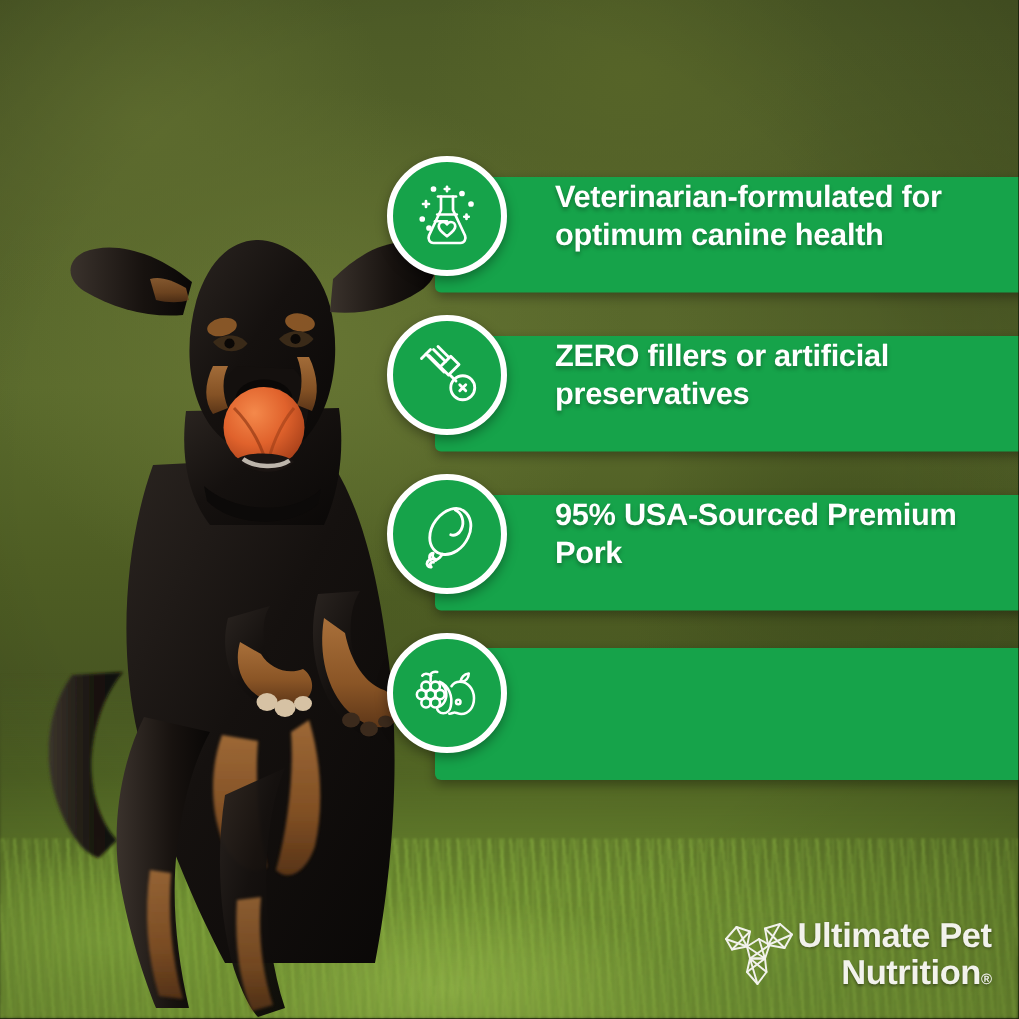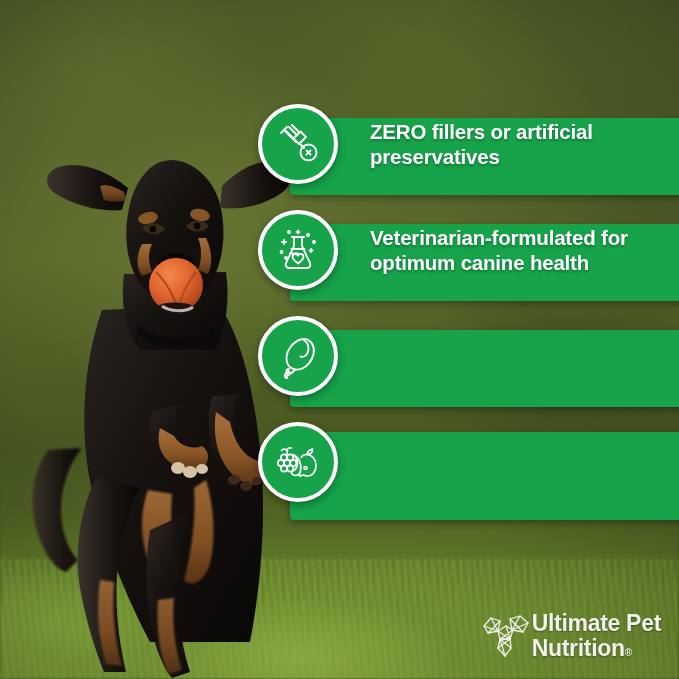--- a/index.html
+++ b/index.html
@@ -113,21 +113,21 @@
   .brand-mark { width: 52px; height: 48px; flex: 0 0 auto; }
   .brand-mark svg { width:100%; height:100%; display:block; }
   .brand-text {
     color: #f2f2ec;
     font-weight: bold;
     font-size: 23px;
     line-height: 1.08;
     letter-spacing: -0.3px;
     text-shadow: 0 1px 2px rgba(0,0,0,0.4);
   }
-  .brand-text .l2 { position: relative; }
+  .brand-text .l2 { position: relative; text-align: right; }
   .brand-text .reg { font-size: 10px; vertical-align: baseline; }
 </style>
 </head>
 <body>
 
 <div id="ad">
 
   <div class="bg-base"></div>
   <div class="bg-grass"></div>
   <div class="bg-grass-blades"></div>
@@ -231,40 +231,20 @@
       <path d="M158 246 C 166 256 186 258 196 248 C 192 242 166 240 158 246 Z" fill="#1a1412"></path>
       <path d="M162 246 C 170 252 186 252 193 247" stroke="#cfc6bd" stroke-width="3" fill="none" opacity="0.9"></path>
 
       <path d="M136 264 C 156 282 196 284 214 266 L 212 276 C 194 292 156 292 138 274 Z" fill="#0c0a09"></path>
     </svg>
   </div>
 
   <div class="rows">
 
     <div class="row">
-      <div class="bar bar-1"></div>
-      <div class="circle">
-        <span>
-          <svg viewBox="0 0 50 50" fill="none" stroke="#ffffff" stroke-width="1.9" stroke-linecap="round" stroke-linejoin="round">
-            <path d="M8 14 L14 8"></path>
-            <path d="M11 11 L23 23"></path>
-            <path d="M16 8 L24 16"></path>
-            <path d="M19 6 L26 13"></path>
-            <path d="M13 12 L20 19"></path>
-            <path d="M20.5 19.5 L27.5 12.5 L33 18 L26 25 Z"></path>
-            <path d="M27 25 L31 29"></path>
-            <circle cx="35.5" cy="33.5" r="8"></circle>
-            <path d="M33.5 31.5 L37.5 35.5 M37.5 31.5 L33.5 35.5"></path>
-          </svg>
-        </span>
-      </div>
-      <div class="label">ZERO fillers or artificial preservatives</div>
-    </div>
-
-    <div class="row">
       <div class="bar bar-2"></div>
       <div class="circle">
         <span>
           <svg viewBox="0 0 50 50" fill="none" stroke="#ffffff" stroke-width="1.8" stroke-linecap="round" stroke-linejoin="round">
             <path d="M19 12 H31"></path>
             <path d="M21 12 V21 L13 38 C12 40.5 13.5 43 16 43 H34 C36.5 43 38 40.5 37 38 L29 21 V12"></path>
             <path d="M18.5 24 H31.5"></path>
             <path d="M17 28.5 H25"></path>
             <path d="M25 38.5 C22 36 19.5 34.5 19.5 32 C19.5 30.3 20.8 29 22.4 29 C23.5 29 24.5 29.7 25 30.6 C25.5 29.7 26.5 29 27.6 29 C29.2 29 30.5 30.3 30.5 32 C30.5 34.5 28 36 25 38.5 Z"></path>
             <path d="M11 15 L11 19 M9 17 L13 17"></path>
@@ -275,32 +255,53 @@
             <circle cx="41" cy="17" r="1"></circle>
             <circle cx="35" cy="10" r="1"></circle>
             <circle cx="16" cy="7" r="1"></circle>
           </svg>
         </span>
       </div>
       <div class="label">Veterinarian-formulated for optimum canine health</div>
     </div>
 
     <div class="row">
+      <div class="bar bar-1"></div>
+      <div class="circle">
+        <span>
+          <svg viewBox="0 0 50 50" fill="none" stroke="#ffffff" stroke-width="1.9" stroke-linecap="round" stroke-linejoin="round">
+            <path d="M8 14 L14 8"></path>
+            <path d="M11 11 L23 23"></path>
+            <path d="M16 8 L24 16"></path>
+            <path d="M19 6 L26 13"></path>
+            <path d="M13 12 L20 19"></path>
+            <path d="M20.5 19.5 L27.5 12.5 L33 18 L26 25 Z"></path>
+            <path d="M27 25 L31 29"></path>
+            <circle cx="35.5" cy="33.5" r="8"></circle>
+            <path d="M33.5 31.5 L37.5 35.5 M37.5 31.5 L33.5 35.5"></path>
+          </svg>
+        </span>
+      </div>
+      <div class="label">ZERO fillers or artificial preservatives</div>
+    </div>
+
+    <div class="row">
       <div class="bar bar-3"></div>
       <div class="circle">
         <span>
           <svg viewBox="0 0 50 50" fill="none" stroke="#ffffff" stroke-width="1.9" stroke-linecap="round" stroke-linejoin="round">
             <path d="M36 9.5 C41 13 42.5 20 39 27.5 C35.5 35 28.5 39.5 22 38.5 C17 37.7 13.5 33.5 13.5 27.5 C13.5 19 20 11 27.5 8.5 C31 7.4 34 7.9 36 9.5 Z"></path>
             <path d="M30.5 9 C35 11 37 17 34.5 22 C33 25 30 26.5 27.5 25.5"></path>
             <path d="M22 38.5 C22 38.5 20 41.5 17.5 42.5"></path>
             <path d="M17.5 42.5 C15.5 41 13 41.5 12 43.5 C11 45.5 12.5 47.5 14.5 47 C13 45.5 14 43.5 16 43.8"></path>
             <path d="M14 42.3 C12.5 40.3 13.5 38 15.8 37.8 C14.8 39.5 15.5 41 17.2 41.8"></path>
           </svg>
         </span>
       </div>
+      <div class="label">95% USA-Sourced Premium Pork</div>
     </div>
 
     <div class="row">
       <div class="bar bar-4"></div>
       <div class="circle">
         <span>
           <svg viewBox="0 0 50 50" fill="none" stroke="#ffffff" stroke-width="1.7" stroke-linecap="round" stroke-linejoin="round">
 
             <circle cx="11" cy="20.5" r="3.1"></circle>
             <circle cx="17.2" cy="20.5" r="3.1"></circle>

